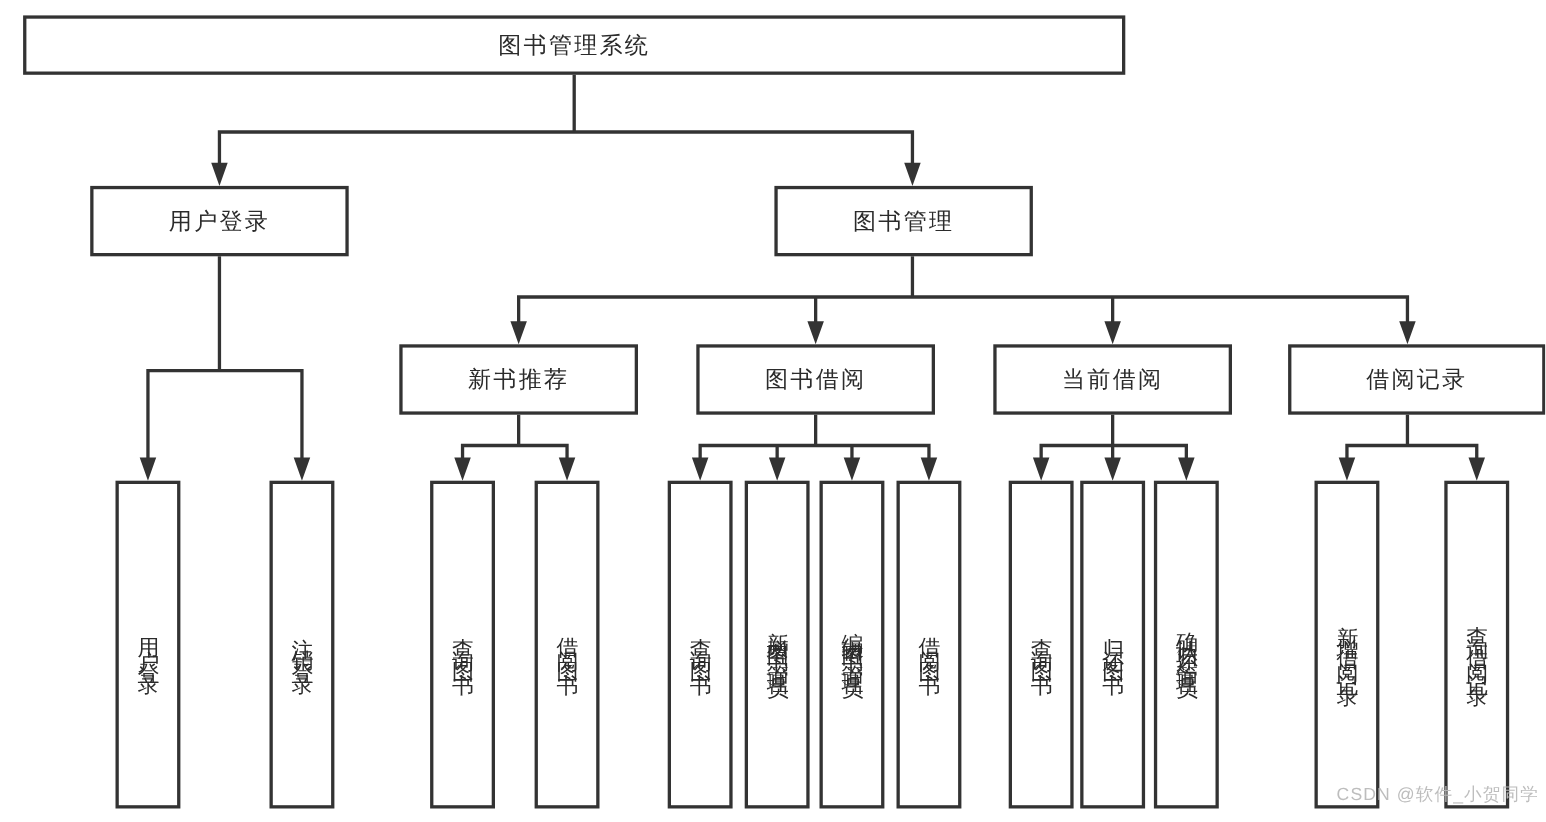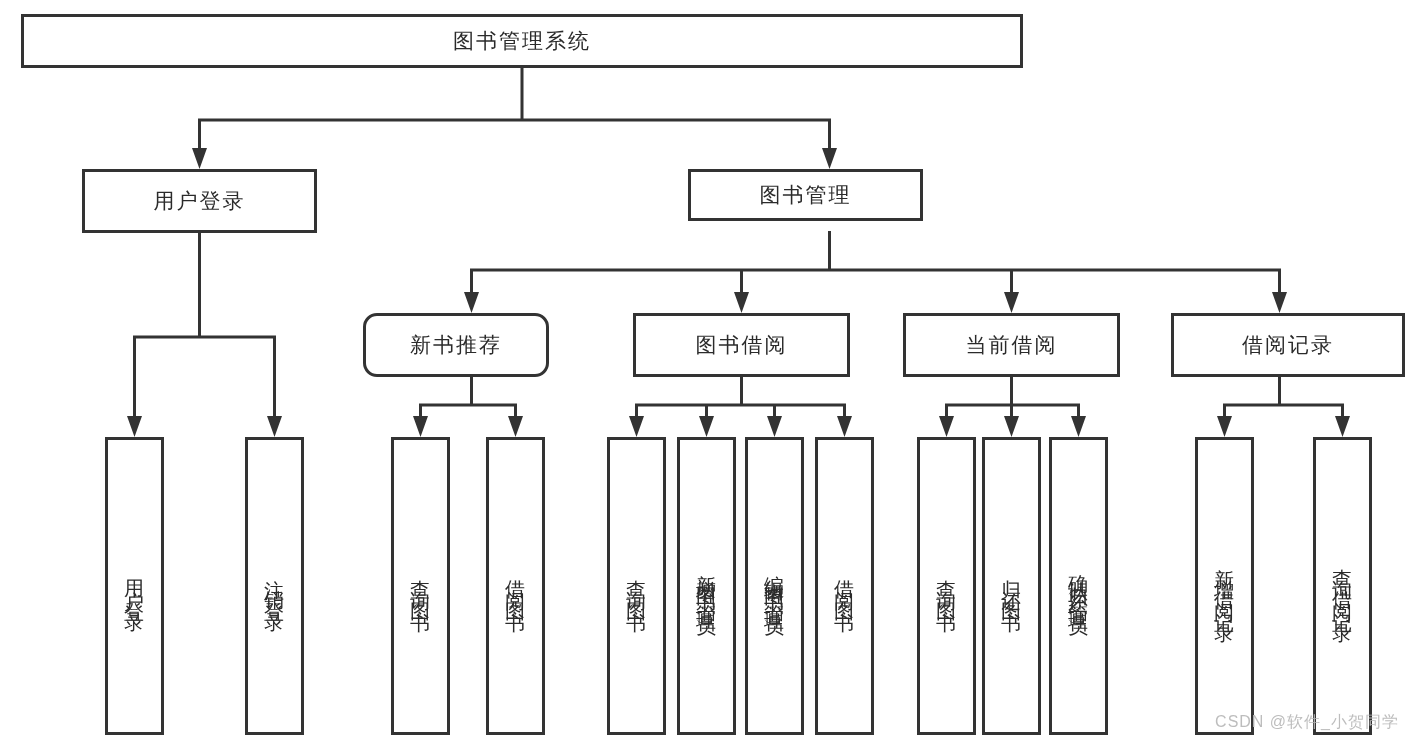--- a/index.html
+++ b/index.html
@@ -18,22 +18,22 @@
     font-size:20px;letter-spacing:11px;line-height:1;white-space:nowrap;
   }
   .v.long .label{letter-spacing:6px;}
   .watermark{
     position:absolute;top:712px;right:6px;z-index:3;
     font-size:16px;letter-spacing:1px;color:rgba(185,185,185,0.95);white-space:nowrap;
   }
   
   #n-root{left:21px;top:14px;width:1002px;height:54px;}
   #n-login{left:82px;top:169px;width:235px;height:64px;}
-  #n-mgmt{left:688px;top:169px;width:235px;height:52px;}
-  #n-sec0{left:363px;top:313px;width:186px;height:64px;border-radius:14px;}
+  #n-mgmt{left:704px;top:169px;width:235px;height:64px;}
+  #n-sec0{left:363px;top:313px;width:217px;height:64px;}
   #n-sec1{left:633px;top:313px;width:217px;height:64px;}
   #n-sec2{left:903px;top:313px;width:217px;height:64px;}
   #n-sec3{left:1171px;top:313px;width:234px;height:64px;}
   .leaf{top:437px;width:59px;height:298px;}
   #l-a0{left:105px;} #l-a1{left:245px;}
   #l-b0{left:391px;} #l-b1{left:486px;}
   #l-c0{left:607px;} #l-c1{left:677px;} #l-c2{left:745px;} #l-c3{left:815px;}
   #l-d0{left:917px;} #l-d1{left:982px;} #l-d2{left:1049px;}
   #l-e0{left:1195px;} #l-e1{left:1313px;}
 </style>

